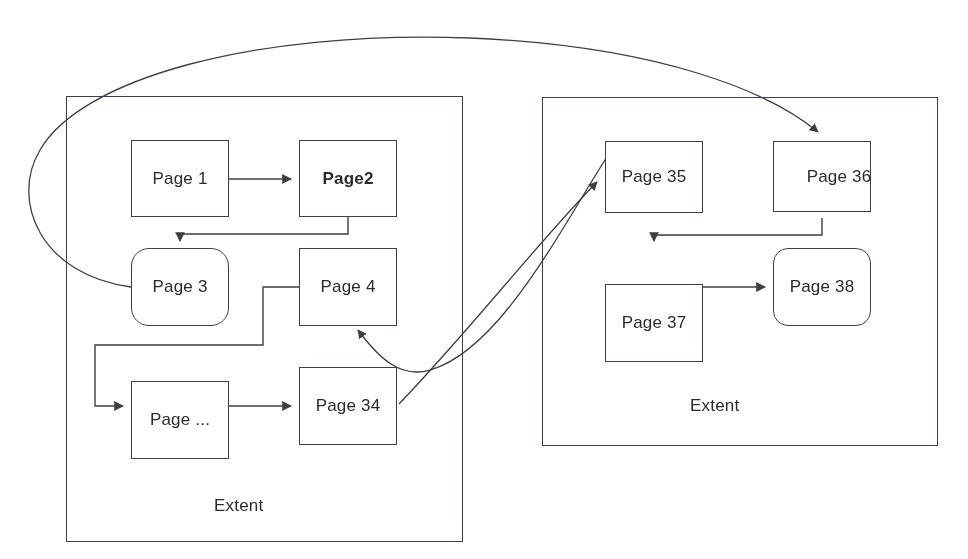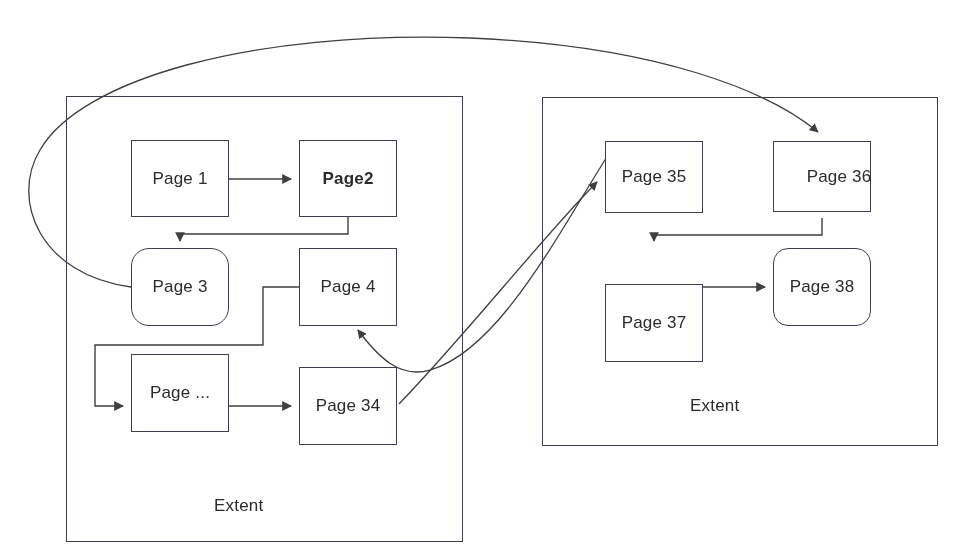--- a/index.html
+++ b/index.html
@@ -101,21 +101,21 @@
   </div>
 
   <div class="page-box" style="left:131px; top:248px; width:98px; height:78px;border-radius:18px;">
     <span class="page-label">Page 3</span>
   </div>
 
   <div class="page-box" style="left:299px; top:248px; width:98px; height:78px;">
     <span class="page-label">Page 4</span>
   </div>
 
-  <div class="page-box" style="left:131px; top:354px; width:98px; height:78px;">
+  <div class="page-box" style="left:131px; top:381px; width:98px; height:78px;">
     <span class="page-label">Page ...</span>
   </div>
 
   <div class="page-box" style="left:299px; top:367px; width:98px; height:78px;">
     <span class="page-label">Page 34</span>
   </div>
 
   <div class="page-box" style="left:605px; top:141px; width:98px; height:72px;">
     <span class="page-label">Page 35</span>
   </div>

